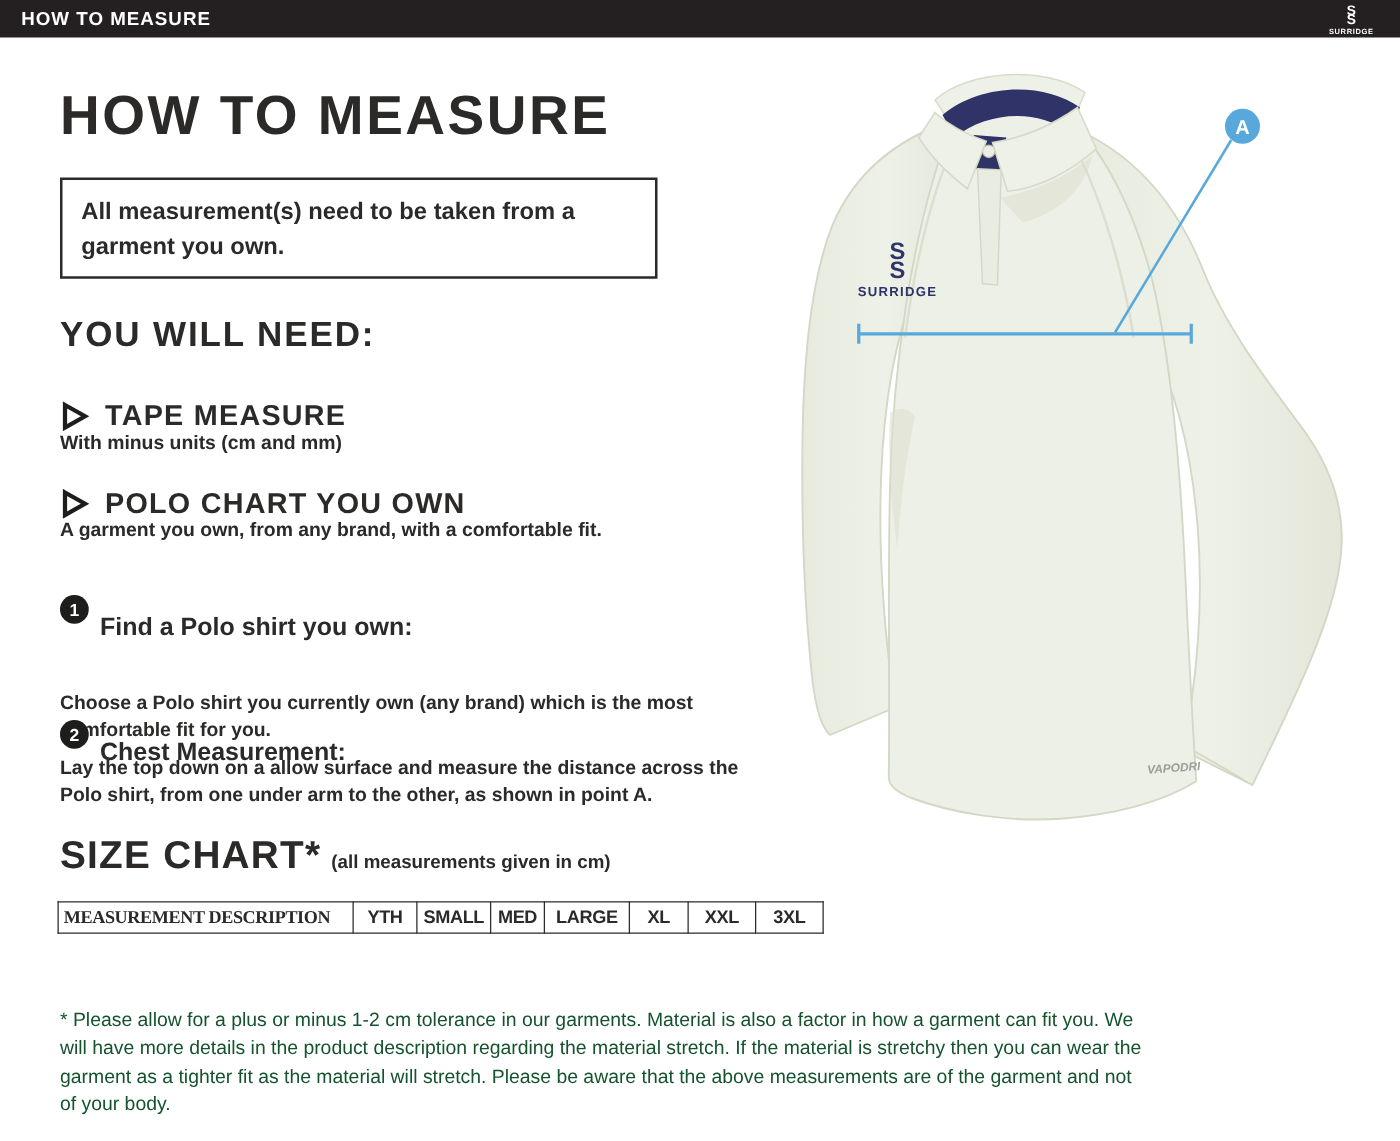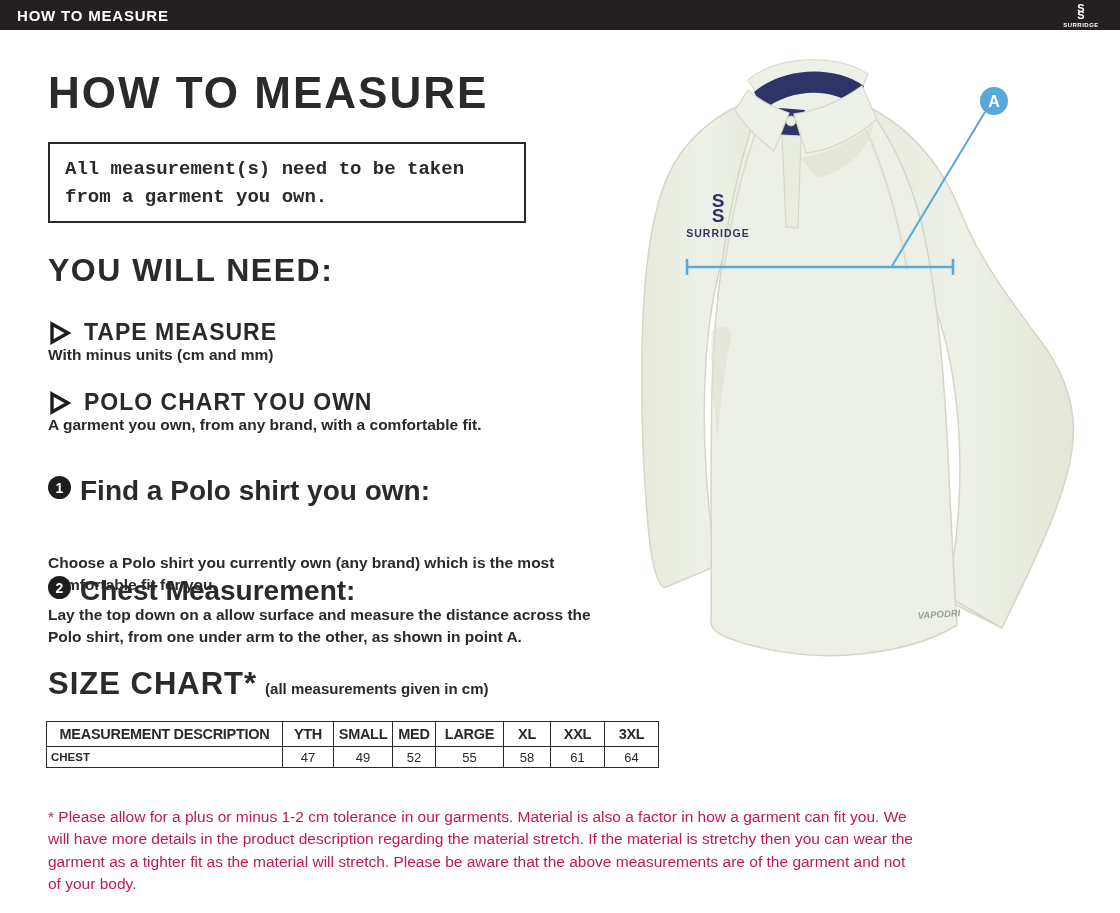--- a/index.html
+++ b/index.html
@@ -21,72 +21,72 @@
 
   
   .h1 {
     position:absolute; left:48px; top:68px; font-size:44px; font-weight:bold;
     letter-spacing:2px; color:#2b2a29; white-space:nowrap;
   }
   .note-box {
     position:absolute; left:48px; top:142px; width:478px; height:81px;
     border:2px solid #2b2a29; padding:12px 15px;
   }
-  .note-box p { font-size:19px; font-weight:bold; line-height:1.45; color:#2b2a29;font-family:Liberation Mono, monospace; }
+  .note-box p { font-size:19px; font-weight:bold; line-height:1.45; color:#2b2a29; }
 
   .h2 {
-    position:absolute; left:48px; font-size:32px; font-weight:bold;
+    position:absolute; left:48px; font-size:28px; font-weight:bold;
     letter-spacing:1.5px; white-space:nowrap;
   }
   .need-item-title {
     position:absolute; left:84px; font-size:23px; font-weight:bold;
     letter-spacing:1px; white-space:nowrap;
   }
   .need-item-desc {
     position:absolute; left:48px; font-size:15.5px; font-weight:bold; white-space:nowrap;
   }
   .tri { position:absolute; left:48px; width:24px; height:24px; }
 
   .step-num {
     position:absolute; left:48px; width:23px; height:23px; border-radius:50%;
     background:#1d1d1b; color:#fff; font-size:14px; font-weight:bold;
     display:flex; align-items:center; justify-content:center;
   }
   .step-title {
-    position:absolute; left:80px; font-size:28px; font-weight:bold; white-space:nowrap;
+    position:absolute; left:80px; font-size:20px; font-weight:bold; white-space:nowrap;margin-top:16px;
   }
   .step-desc {
     position:absolute; left:48px; font-size:15.5px; font-weight:bold; line-height:1.45;
   }
 
   .size-chart-heading { position:absolute; left:48px; top:666px; white-space:nowrap; }
   .size-chart-heading .big { font-size:31px; font-weight:bold; letter-spacing:1px; }
   .size-chart-heading .small { font-size:15px; font-weight:bold; margin-left:8px;text-align:center; }
 
   table.size-table {
     position:absolute; left:46px; top:721px; width:612px;
     border-collapse:collapse; table-layout:fixed;
   }
   table.size-table th, table.size-table td {
     border:1.6px solid #2b2a29; padding:0 4px; overflow:hidden; white-space:nowrap;
   }
   table.size-table th {
     height:25px; font-size:14.5px; font-weight:bold; letter-spacing:-.3px;
   }
-  table.size-table th.desc-col { text-align:center; }
+  table.size-table th.desc-col { text-align:left;font-family:Liberation Serif, serif; }
   table.size-table tr.metric-row td { height:20px; font-size:11px; font-weight:bold; }
   table.size-table tr.value-row td { height:21px; font-size:13px; text-align:center; }
   table.size-table tr.value-row td.row-label,
   table.size-table tr.metric-row td.row-label {
     text-align:left; font-weight:bold; font-size:11.5px;
   }
 
   .footnote {
     position:absolute; left:48px; top:806px; width:868px;
-    font-size:15.5px; line-height:1.45; color:#be185d;
+    font-size:15.5px; line-height:1.45; color:#14532d;
   }
 
   
   .photo { position:absolute; left:618px; top:30px; width:502px; height:680px; }
 </style>
 </head>
 <body>
 
 <div class="topbar">
   <span class="topbar-title">HOW TO MEASURE</span>
@@ -144,30 +144,20 @@
       <tr>
     <th class="desc-col">MEASUREMENT DESCRIPTION</th>
     <th>YTH</th>
     <th>SMALL</th>
     <th>MED</th>
     <th>LARGE</th>
     <th>XL</th>
     <th>XXL</th>
     <th>3XL</th>
   </tr>
-  <tr class="value-row">
-    <td class="row-label">CHEST</td>
-    <td>47</td>
-    <td>49</td>
-    <td>52</td>
-    <td>55</td>
-    <td>58</td>
-    <td>61</td>
-    <td>64</td>
-  </tr>
 </tbody>
   </table>
 
 <p class="footnote">* Please allow for a plus or minus 1-2 cm tolerance in our garments. Material is also a factor in how a garment can fit you. We will have more details in the product description regarding the material stretch.  If the material is stretchy then you can wear the garment as a tighter fit as the material will stretch.  Please be aware that the above measurements are of the garment and not of your body.</p>
 
 <svg class="photo" viewBox="618 30 502 680">
   <defs>
     <linearGradient id="shirtGrad" x1="0" y1="0" x2="1" y2="0">
       <stop offset="0" stop-color="#e7eadd"></stop>
       <stop offset="0.5" stop-color="#eef1e7"></stop>

